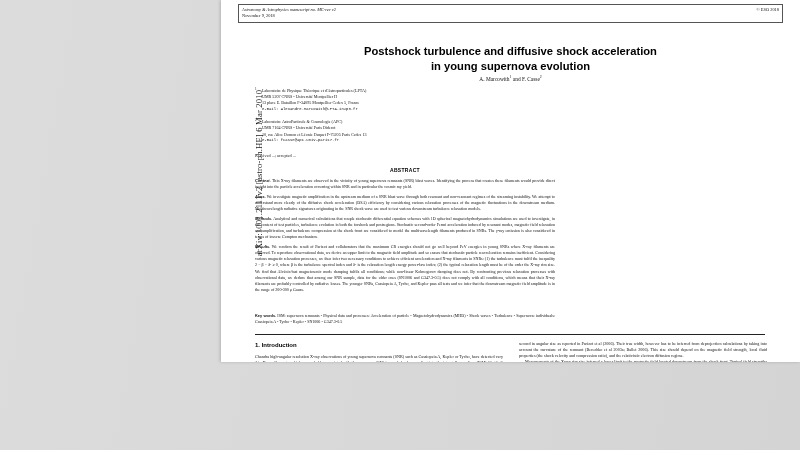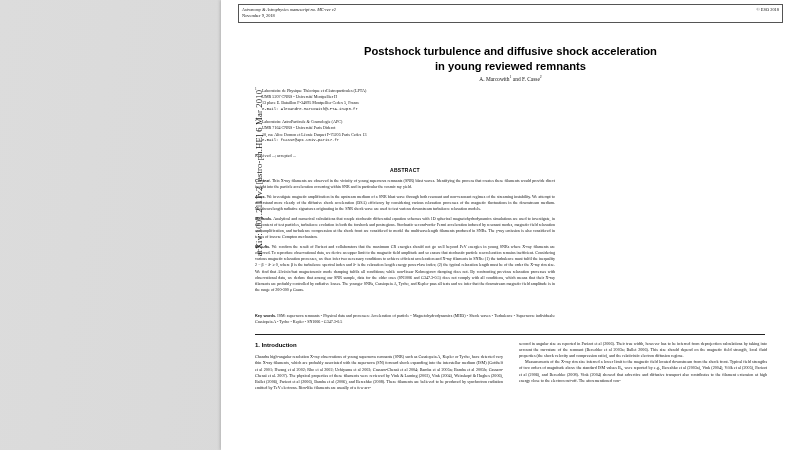--- a/index.html
+++ b/index.html
@@ -17,21 +17,21 @@
     position: relative;
     width: 800px;
     height: 450px;
     background: linear-gradient(100deg, #dcdcdc 0%, #d9d9d9 40%, #d4d4d4 100%);
   }
   .page {
     position: absolute;
     left: 221px;
     top: 0;
     width: 579px;
-    height: 450px;
+    height: 362px;
     background: #ffffff;
     box-shadow: -1px 0 3px rgba(0,0,0,0.18);
     overflow: hidden;
   }
   
   .arxiv-stamp {
     position: absolute;
     left: -62px;
     top: 168px;
     width: 200px;
@@ -200,21 +200,21 @@
     <div class="arxiv-stamp">arXiv:1001.2111v2  [astro-ph.HE]  6 Mar 2010</div>
 
     <div class="runhead">
       <span class="right">© ESO 2018</span>
       <div class="l1">Astronomy &amp; Astrophysics manuscript no. MC-rev v2</div>
       <div class="l2">November 9, 2018</div>
     </div>
 
     <div class="title">
       <div>Postshock turbulence and diffusive shock acceleration</div>
-      <div>in young reviewed remnants</div>
+      <div>in young supernova evolution</div>
     </div>
 
     <div class="authors">
       <span>A. Marcowith</span><sup>1</sup><span> and F. Casse</span><sup>2</sup>
     </div>
 
     <div class="affils">
       <div class="affil">
         <span class="marker">1</span>
         <span class="line">Laboratoire de Physique Théorique et d'Astroparticules (LPTA)</span>

